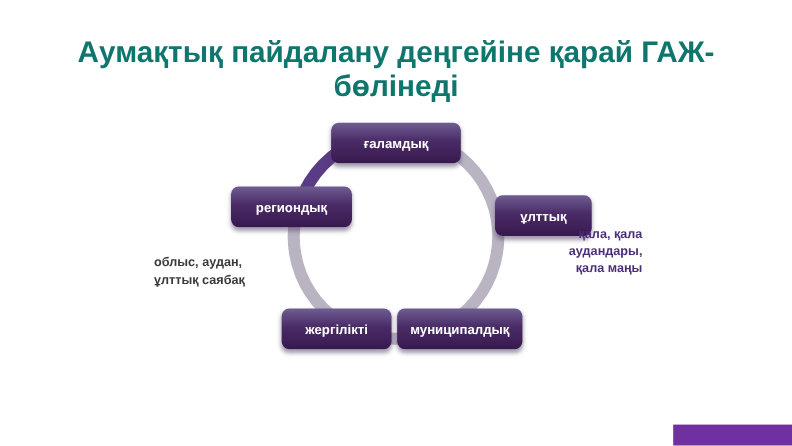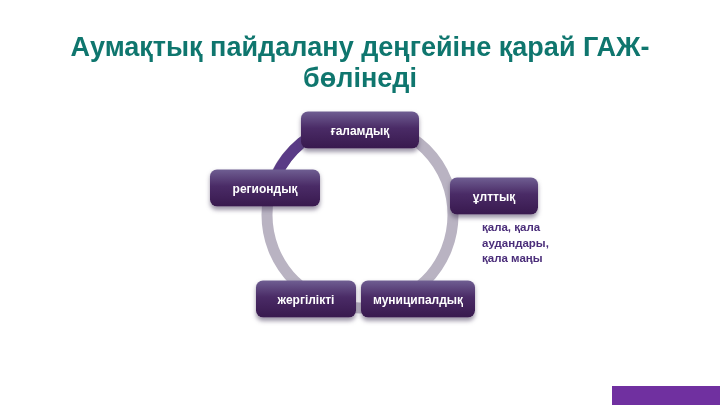--- a/index.html
+++ b/index.html
@@ -33,21 +33,21 @@
   .node-local{left:176px;top:211px;width:100px;}
   .node-regional{left:135px;top:100px;width:110px;}
   .annotation{
     position:absolute;white-space:pre-line;
     font-weight:bold;font-size:11.5px;line-height:1.35;
   }
   .annotation-left{
     left:10px;top:144px;color:#3a3a3a;text-align:left;
   }
   .annotation-right{
-    left:352px;top:132px;width:102px;color:#4b2e7a;text-align:left;
+    left:352px;top:118px;width:102px;color:#4b2e7a;text-align:right;
   }
   .corner-bar{
     position:absolute;right:0;bottom:0;width:108px;height:19px;
     background:#7030a0;
   }
 </style>
 </head>
 <body>
 
 <h1 class="slide-title">Аумақтық пайдалану деңгейіне қарай ГАЖ-бөлінеді</h1>
@@ -69,20 +69,22 @@
   <div class="cycle-node node-local">
     <span>жергілікті</span>
   </div>
   <div class="cycle-node node-municipal">
     <span>муниципалдық</span>
   </div>
   <div class="cycle-node node-regional">
     <span>региондық</span>
   </div>
 
+  <div class="annotation annotation-left">облыс, аудан,
+ұлттық саябақ</div>
 
   <div class="annotation annotation-right">қала, қала
 аудандары,
 қала маңы</div>
 
 </div>
 
 <div class="corner-bar"></div>
 
 </body></html>

